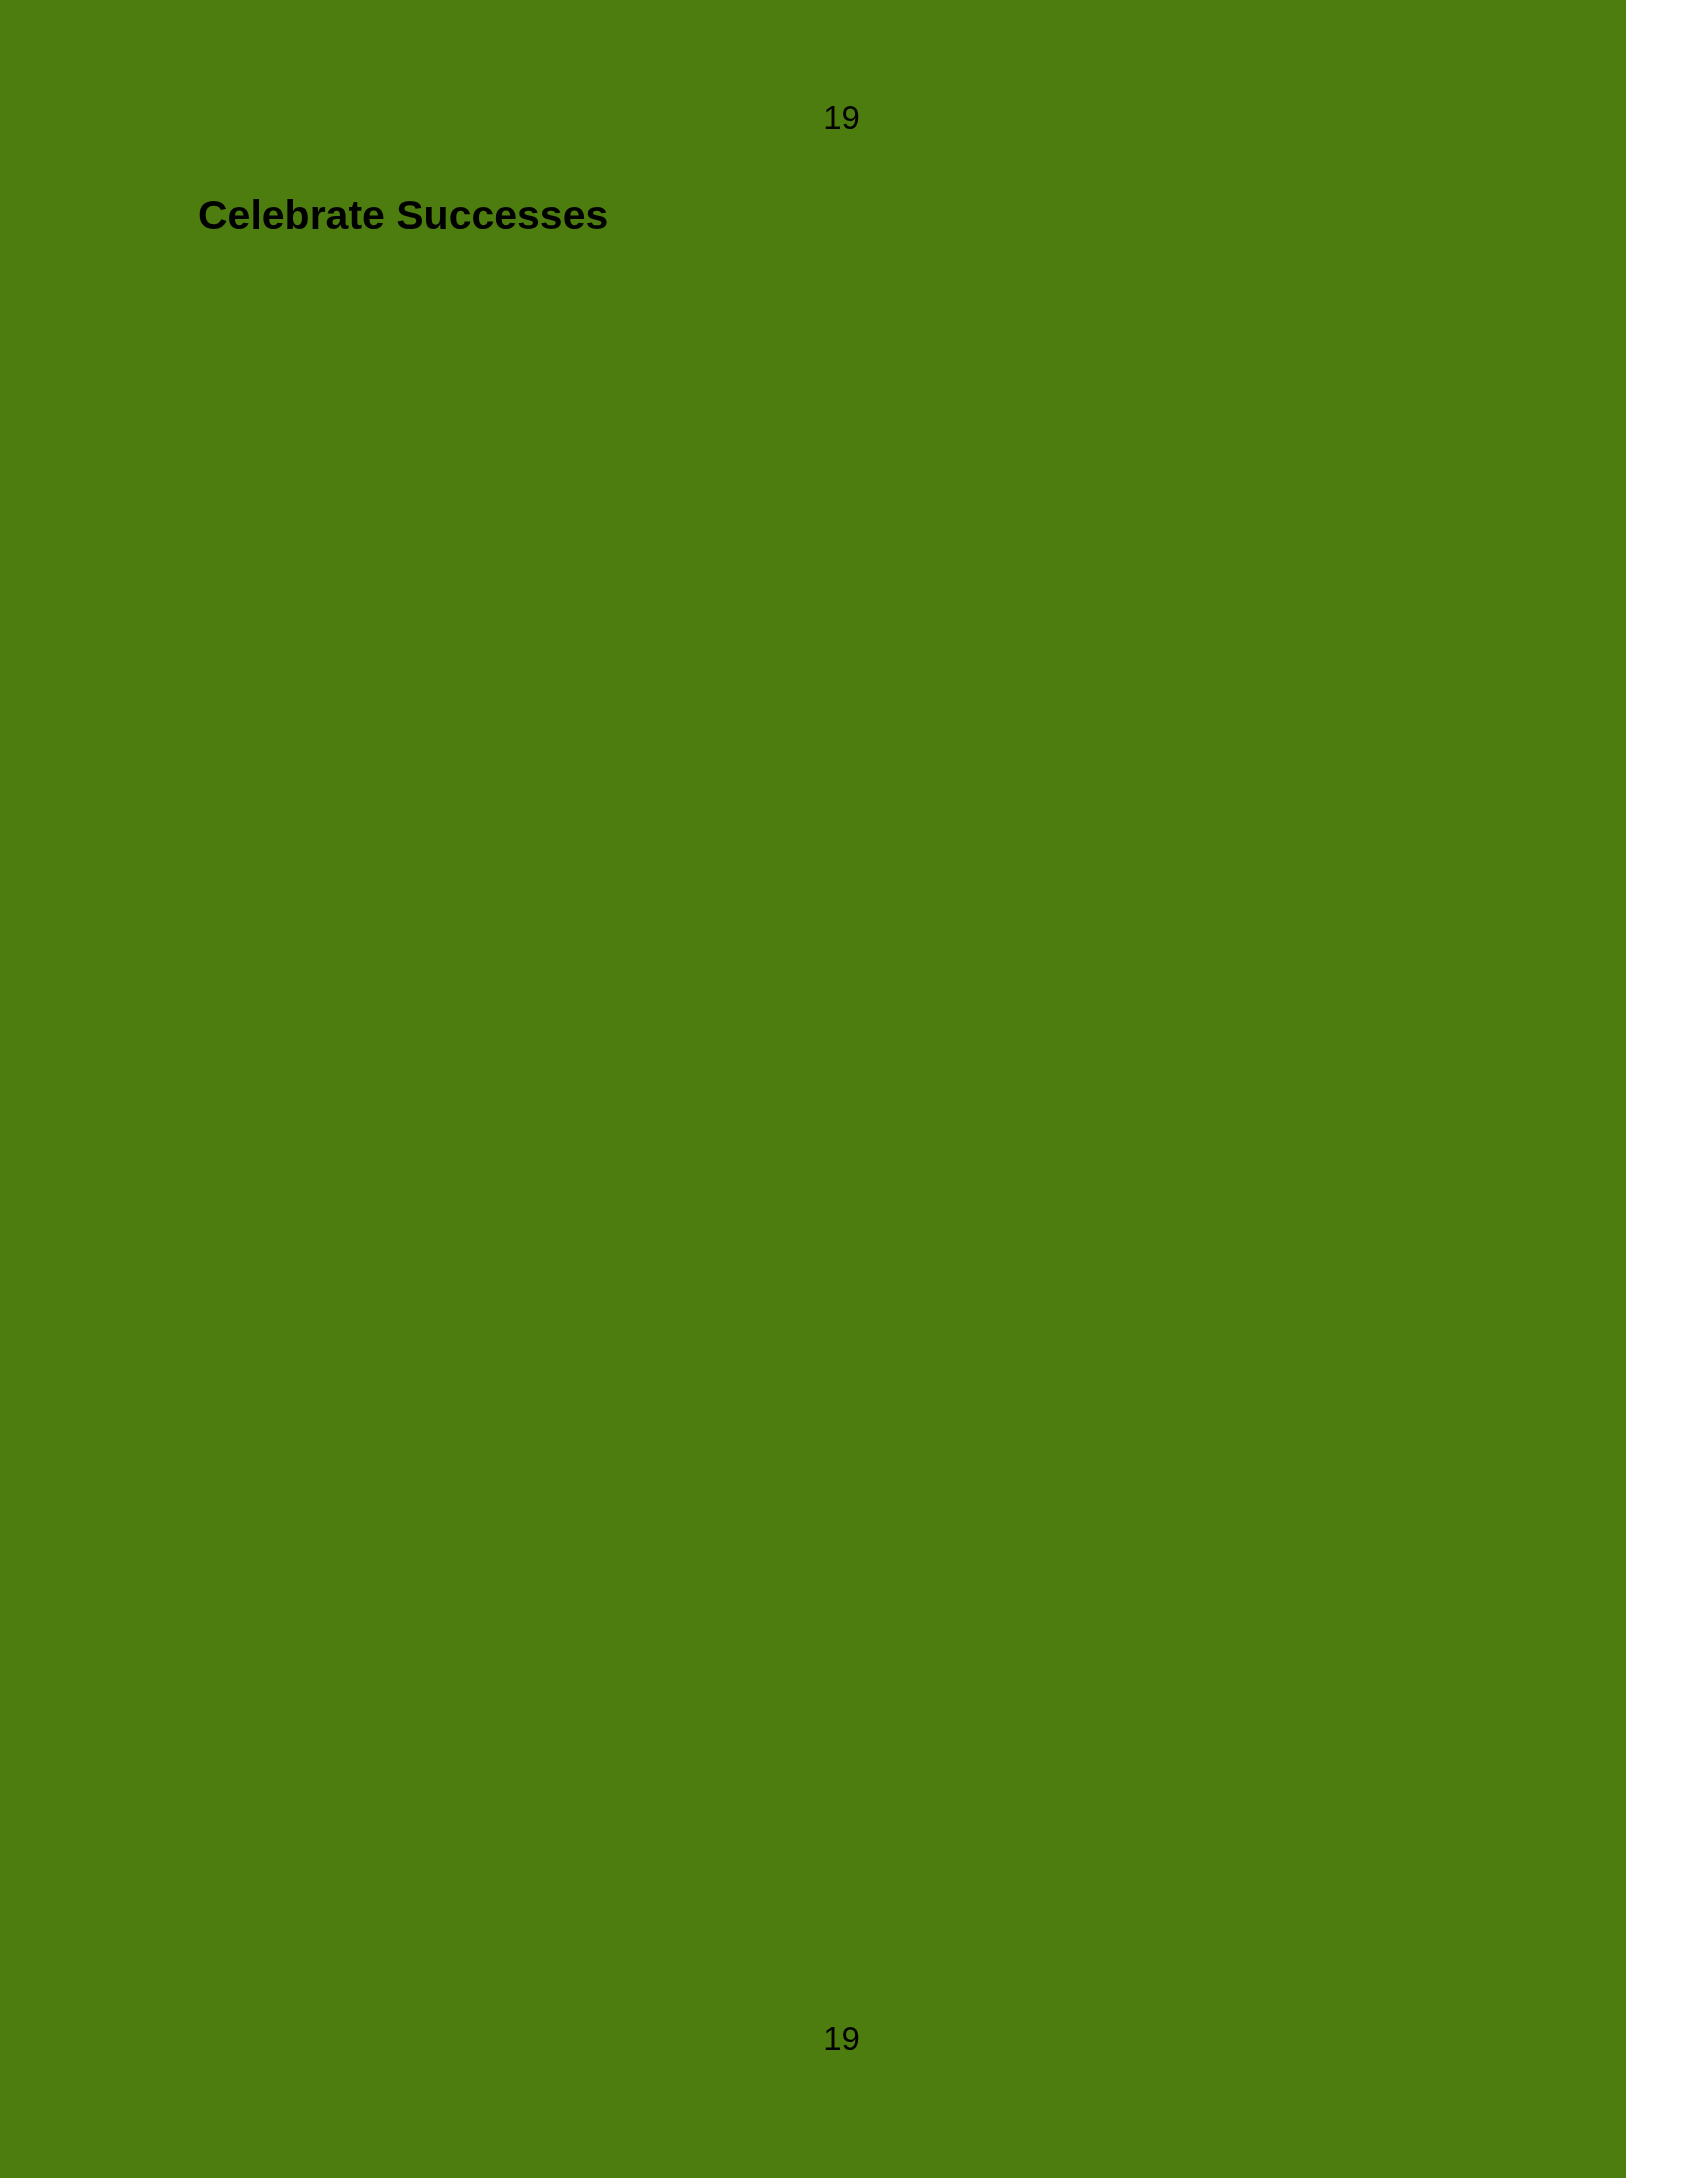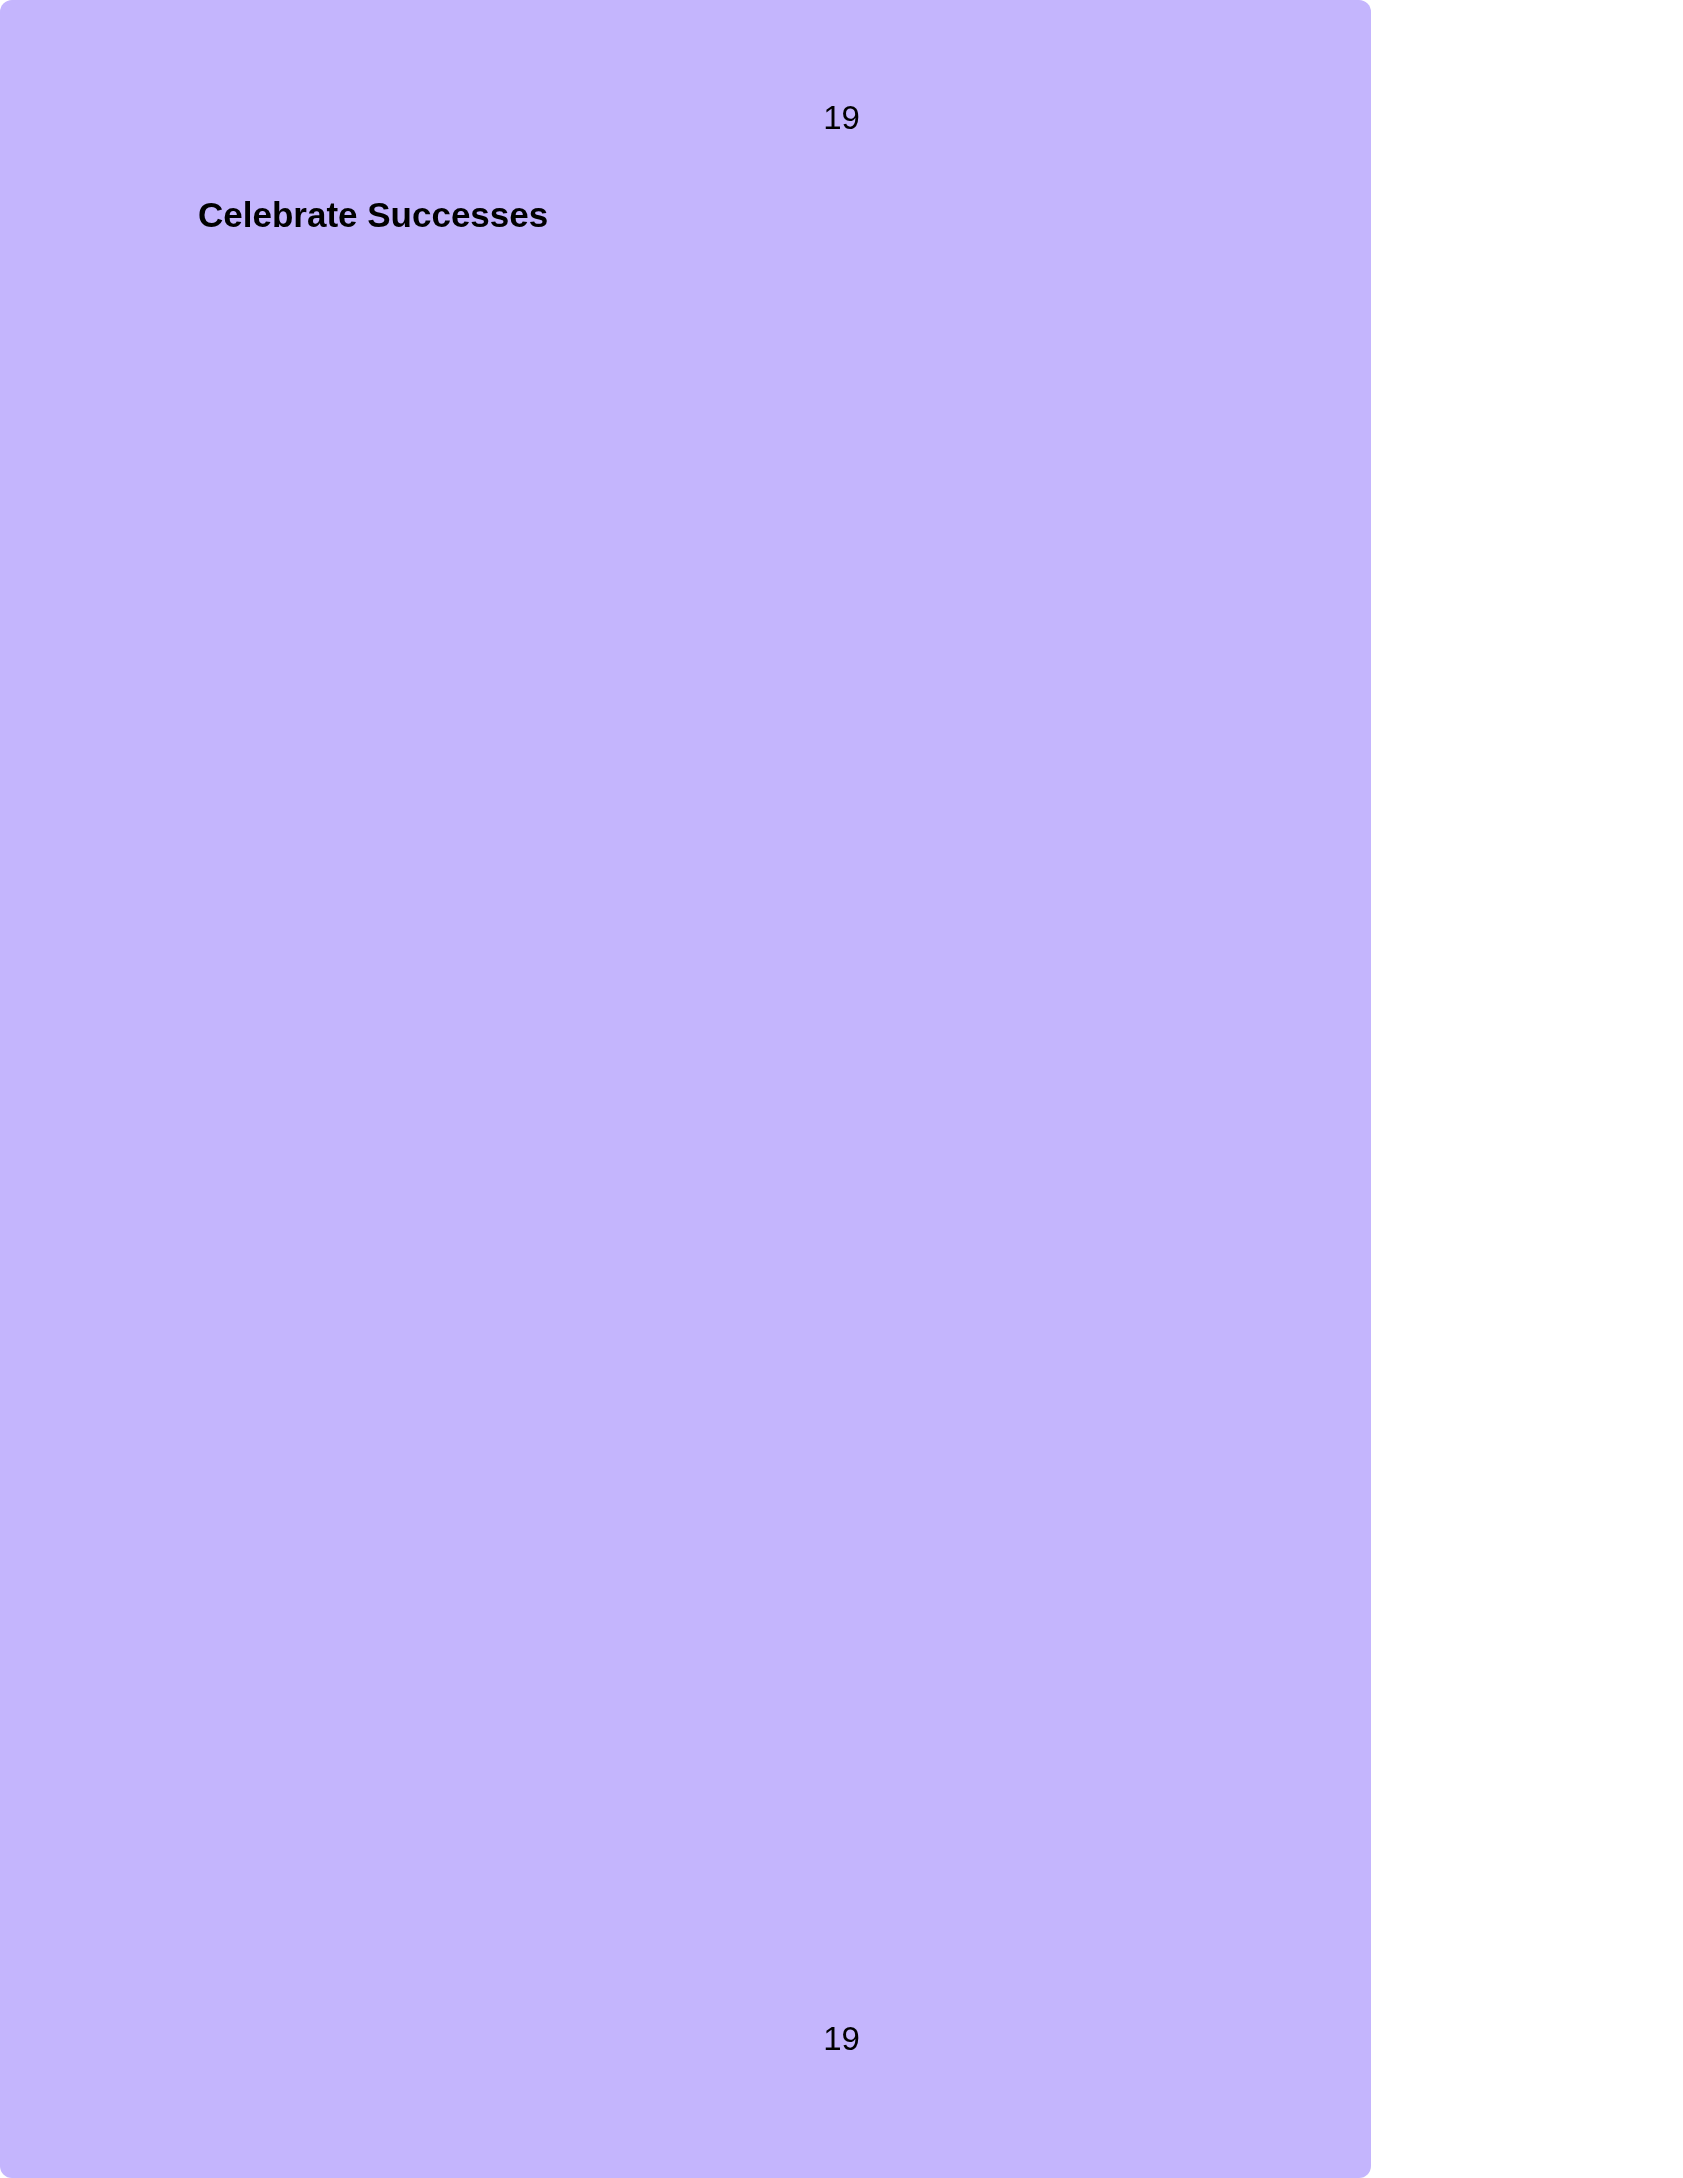--- a/index.html
+++ b/index.html
@@ -3,25 +3,24 @@
 <meta charset="utf-8">
 <style>
   * { margin: 0; padding: 0; box-sizing: border-box; }
   html, body {
     background: #ffffff;
     font-family: "Liberation Sans", "DejaVu Sans", sans-serif;
     color: #000000;
   }
   .page {
     position: relative;
-    width: 1371px;
+    width: 1626px;
     height: 2178px;
-    background: #c4b5fd;
+    background: #4d7c0f;
     overflow: hidden;
-    border-radius: 12px;
   }
   .page-number {
     position: absolute;
     left: 0;
     width: 1683px;
     text-align: center;
     font-size: 33px;
     line-height: 38px;
     color: #000000;
   }
@@ -32,21 +31,21 @@
     left: 198px;
     top: 196px;
     width: 1287px;
     font-size: 33px;
     line-height: 38px;
     color: #000000;
   }
   .section { margin-bottom: 42px; }
   .heading {
     font-weight: bold;
-    font-size: 35px;
+    font-size: 41px;
     line-height: 38px;
   }
   .para {
     font-size: 33px;
     line-height: 38px;
   }
   .bold-inline { font-weight: bold; }
 </style>
 </head>
 <body>

